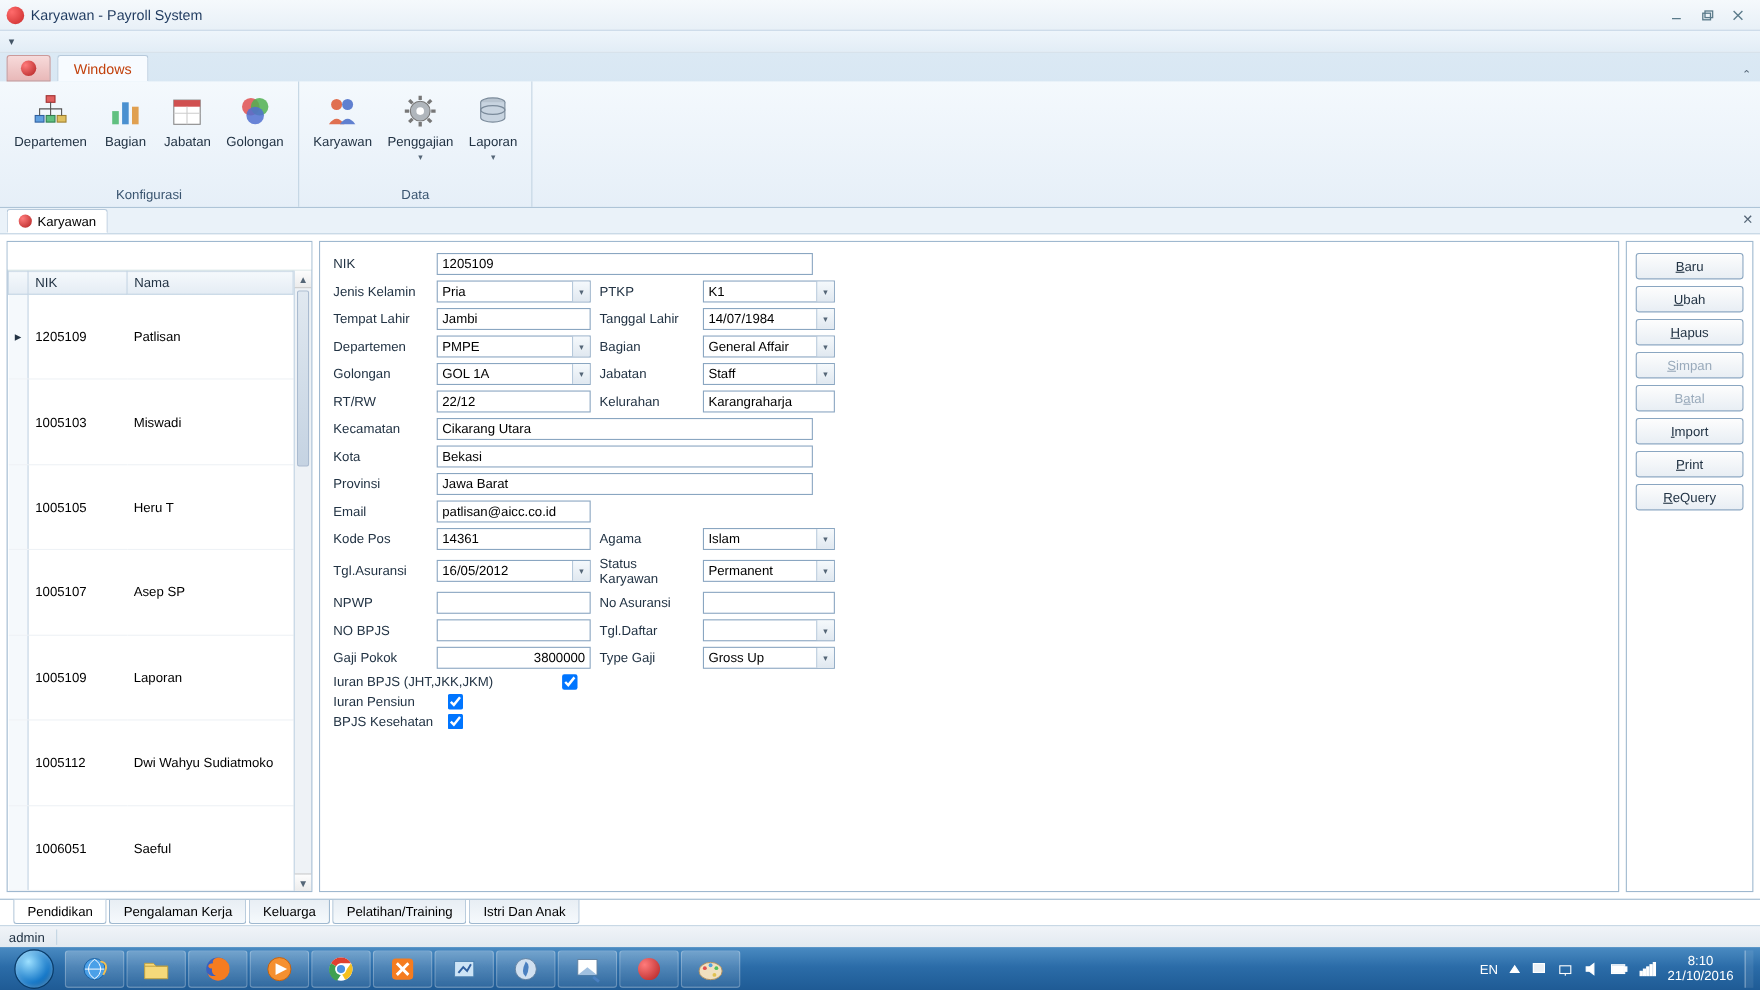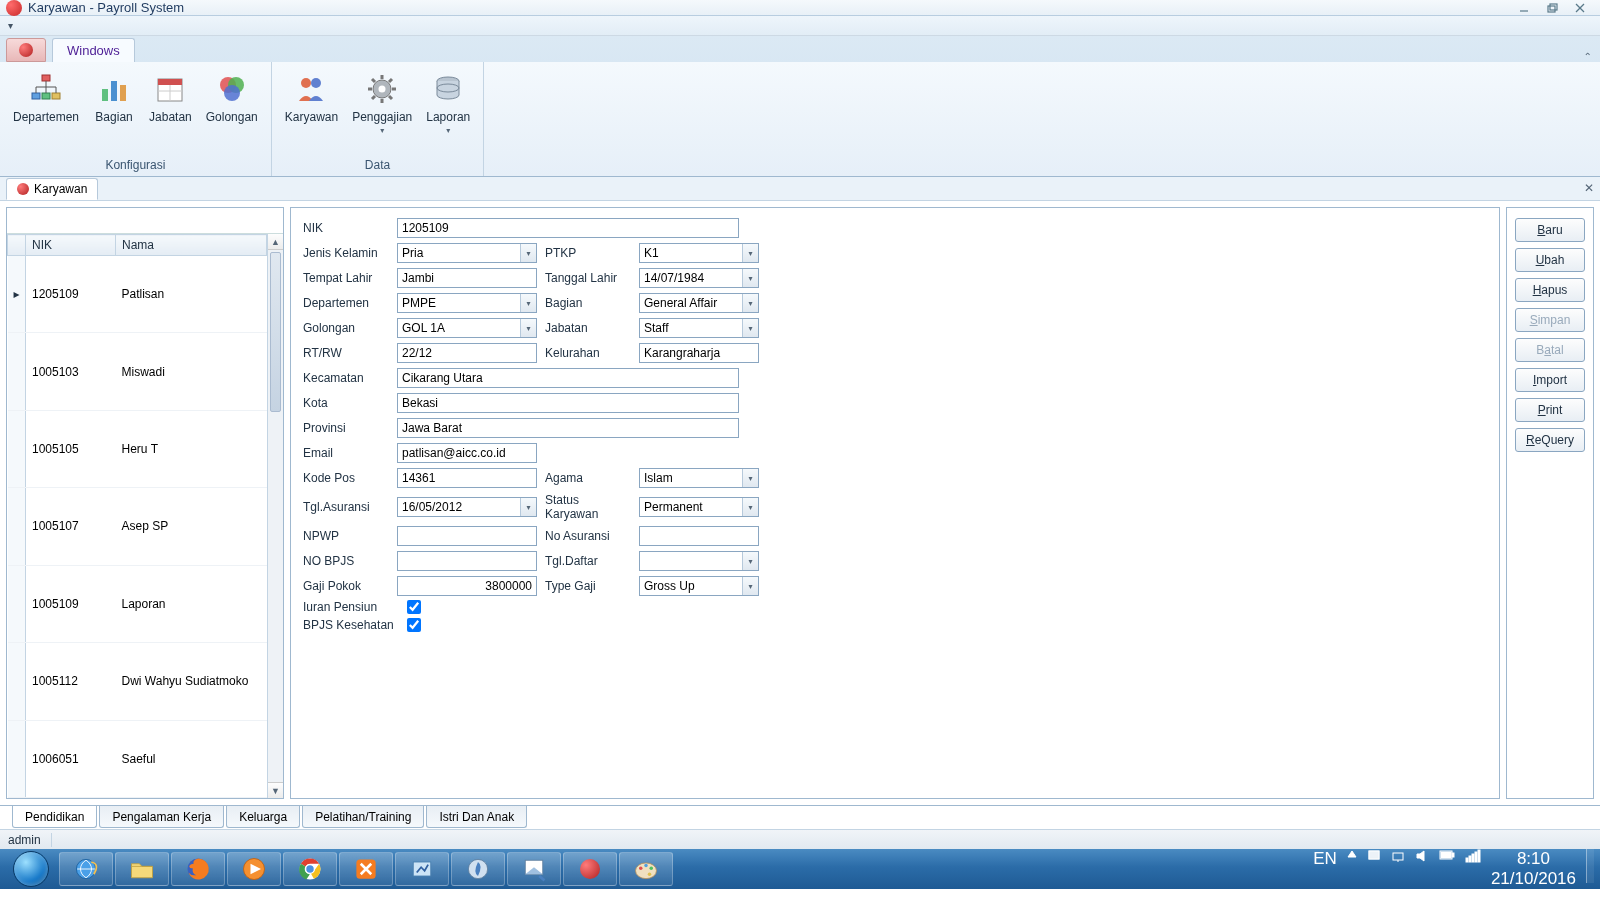--- a/index.html
+++ b/index.html
@@ -1,34 +1,34 @@
 <!DOCTYPE html>
 <html><head>
 <meta charset="utf-8">
 <style>
 * { box-sizing: border-box; margin: 0; padding: 0; font-family: "Segoe UI", Tahoma, sans-serif; }
 body { width: 1600px; height: 900px; overflow: hidden; background: #fff; font-size: 12px; }
 
 
-.titlebar { height: 16px; background: linear-gradient(#f5f9fc,#e8f0f7); border-bottom: 1px solid #b8cde0; display: flex; align-items: center; padding: 0 6px; }
+.titlebar { height: 28px; background: linear-gradient(#f5f9fc,#e8f0f7); border-bottom: 1px solid #b8cde0; display: flex; align-items: center; padding: 0 6px; }
 .titlebar .app-icon { width: 16px; height: 16px; background: radial-gradient(circle at 30% 30%, #ff6b6b, #c92a2a); border-radius: 50%; margin-right: 6px; }
 .titlebar .title { flex: 1; color: #1f3a5f; font-size: 13px; }
 .titlebar .win-btn { width: 28px; height: 20px; display: flex; align-items: center; justify-content: center; color: #4a6; border: 1px solid transparent; border-radius: 3px; }
 .titlebar .win-btn svg { stroke: #5a7a8a; stroke-width: 1.2; fill: none; }
 
 
 .qat { height: 20px; background: linear-gradient(#eef5fb,#e2edf6); border-bottom: 1px solid #cdd9e4; padding-left: 8px; display: flex; align-items: center; }
 .qat .drop { font-size: 10px; color: #456; }
 
 
 .ribbon { background: linear-gradient(#dbe9f4,#cddff0); border-bottom: 1px solid #9fb8cf; }
 .ribbon-tabs { height: 26px; display: flex; align-items: flex-end; padding-left: 6px; }
 .ribbon-tabs .orb { width: 40px; height: 24px; background: linear-gradient(#f7dada,#e8b8b8); border: 1px solid #c99; border-radius: 3px 3px 0 0; display: flex; align-items: center; justify-content: center; margin-right: 6px; }
 .ribbon-tabs .orb .dot { width: 14px; height: 14px; background: radial-gradient(circle at 30% 30%, #ff7b7b, #b02020); border-radius: 50%; }
-.ribbon-tabs .tab { height: 24px; padding: 0 14px; display: flex; align-items: center; background: #f7fbff; border: 1px solid #b6c9db; border-bottom: none; border-radius: 3px 3px 0 0; font-size: 13px; color: #4c1d95; }
+.ribbon-tabs .tab { height: 24px; padding: 0 14px; display: flex; align-items: center; background: #f7fbff; border: 1px solid #b6c9db; border-bottom: none; border-radius: 3px 3px 0 0; font-size: 13px; color: #c2410c; }
 
 .ribbon-body { display: flex; height: 114px; background: linear-gradient(#f4f9fd,#e6eff8); }
 .ribbon-group { border-right: 1px solid #c3d4e3; padding: 4px 6px 2px; display: flex; flex-direction: column; }
 .ribbon-group .btns { display: flex; flex: 1; }
 .ribbon-group .grplabel { text-align: center; font-size: 12px; color: #3a5570; padding: 2px 0; }
 .rbtn { display: flex; flex-direction: column; align-items: center; justify-content: flex-start; padding: 4px 6px; border: 1px solid transparent; border-radius: 3px; min-width: 56px; cursor: default; }
 .rbtn .ricon { width: 36px; height: 36px; margin-bottom: 4px; }
 .rbtn .rlbl { font-size: 12px; color: #234; text-align: center; line-height: 1.1; }
 .rbtn .rarr { font-size: 8px; color: #567; margin-top: 2px; }
 
@@ -57,41 +57,41 @@
 .formpanel { flex: 1; border: 1px solid #9fb8cf; padding: 10px 12px; overflow: hidden; position: relative; }
 .formpanel .frm { display: grid; grid-template-columns: 86px 140px 86px 120px; column-gap: 8px; row-gap: 5px; align-items: center; }
 .formpanel .frm.wide { grid-template-columns: 86px 342px; }
 .lbl { font-size: 12px; color: #234; }
 input.txt, .combo { height: 20px; border: 1px solid #8aa6c1; padding: 0 4px; font-size: 12px; background: #fff; }
 input.txt.ra { text-align: right; }
 .combo { display: flex; align-items: center; position: relative; padding-right: 18px; }
 .combo .carr { position: absolute; right: 0; top: 0; bottom: 0; width: 16px; border-left: 1px solid #b6c9db; background: linear-gradient(#f5f9fc,#e0e8f0); display: flex; align-items: center; justify-content: center; font-size: 8px; color: #567; }
 .chk { width: 14px; height: 14px; }
 
-.btnpanel { width: 88px; border: 1px solid #9fb8cf; padding: 10px 8px; display: flex; flex-direction: column; gap: 6px; }
+.btnpanel { width: 116px; border: 1px solid #9fb8cf; padding: 10px 8px; display: flex; flex-direction: column; gap: 6px; }
 .btnpanel button { height: 24px; border: 1px solid #8aa6c1; background: linear-gradient(#fdfdfd,#e8eef4); border-radius: 3px; font-size: 12px; color: #234; cursor: default; }
 .btnpanel button:disabled { color: #9ab; }
 .btnpanel button u { text-decoration: underline; }
 
 
 .bottom-tabs { height: 24px; border-top: 1px solid #9fb8cf; display: flex; align-items: flex-start; padding-left: 12px; background: #fff; }
 .btab { height: 22px; padding: 0 12px; display: flex; align-items: center; border: 1px solid #9fb8cf; border-top: none; border-radius: 0 0 3px 3px; background: linear-gradient(#e8eef4,#f5f9fc); font-size: 12px; margin-right: 2px; }
 .btab.active { background: #fff; font-weight: normal; z-index: 2; }
 
 
 .statusbar { height: 20px; background: linear-gradient(#f0f4f8,#e2e9f0); border-top: 1px solid #c3d4e3; display: flex; align-items: center; padding: 0 8px; font-size: 12px; color: #234; }
 .statusbar .sep { width: 1px; height: 14px; background: #c3d4e3; margin: 0 10px; }
 
 
 .taskbar { height: 40px; background: linear-gradient(#4a8bc2, #2b6ca8 45%, #1e5a94); display: flex; align-items: center; padding: 0 4px; position: relative; }
 .start { width: 54px; height: 40px; display: flex; align-items: center; justify-content: center; }
 .start .orb7 { width: 36px; height: 36px; border-radius: 50%; background: radial-gradient(circle at 35% 30%, #9de0ff, #1678c8 60%, #0a4a80); border: 1px solid #0a3a66; box-shadow: 0 0 6px rgba(255,255,255,.4) inset; position: relative; }
 .tbtn { width: 54px; height: 34px; margin: 0 1px; border: 1px solid rgba(255,255,255,.25); border-radius: 3px; background: linear-gradient(rgba(255,255,255,.25),rgba(255,255,255,.08)); display: flex; align-items: center; justify-content: center; }
 .tbtn svg, .tbtn .ico { width: 28px; height: 28px; }
-.tray { position: absolute; right: 6px; top: 0; bottom: 0; display: flex; align-items: flex-start; gap: 10px; color: #fff; font-size: 17px; }
+.tray { position: absolute; right: 6px; top: 0; bottom: 0; display: flex; align-items: center; gap: 10px; color: #fff; font-size: 12px; }
 .tray .clock { text-align: center; line-height: 1.15; }
 .tray .ticon { display: flex; align-items: center; }
 .tray svg { stroke: #fff; fill: #fff; }
 
 
 .ricon svg { width: 100%; height: 100%; }
 </style>
 </head>
 <body>
 
@@ -387,20 +387,24 @@
           <span class="carr">▾</span>
         </div>
 
       <span class="lbl">Gaji Pokok</span>
       <input class="txt ra" value="3800000" style="">
       <span class="lbl">Type Gaji</span>
       <div class="combo">
           <span>Gross Up</span>
           <span class="carr">▾</span>
         </div>
+    </div>
+    <div class="frm" style="margin-top:5px;grid-template-columns:200px 20px">
+      <span class="lbl">Iuran BPJS (JHT,JKK,JKM)</span>
+      <input type="checkbox" class="chk" checked="" style="">
     </div>
     <div class="frm" style="margin-top:4px;grid-template-columns:96px 20px">
       <span class="lbl">Iuran Pensiun</span>
       <input type="checkbox" class="chk" checked="" style="">
     </div>
     <div class="frm" style="margin-top:4px;grid-template-columns:96px 20px">
       <span class="lbl">BPJS Kesehatan</span>
       <input type="checkbox" class="chk" checked="" style="">
     </div>
   </div>

